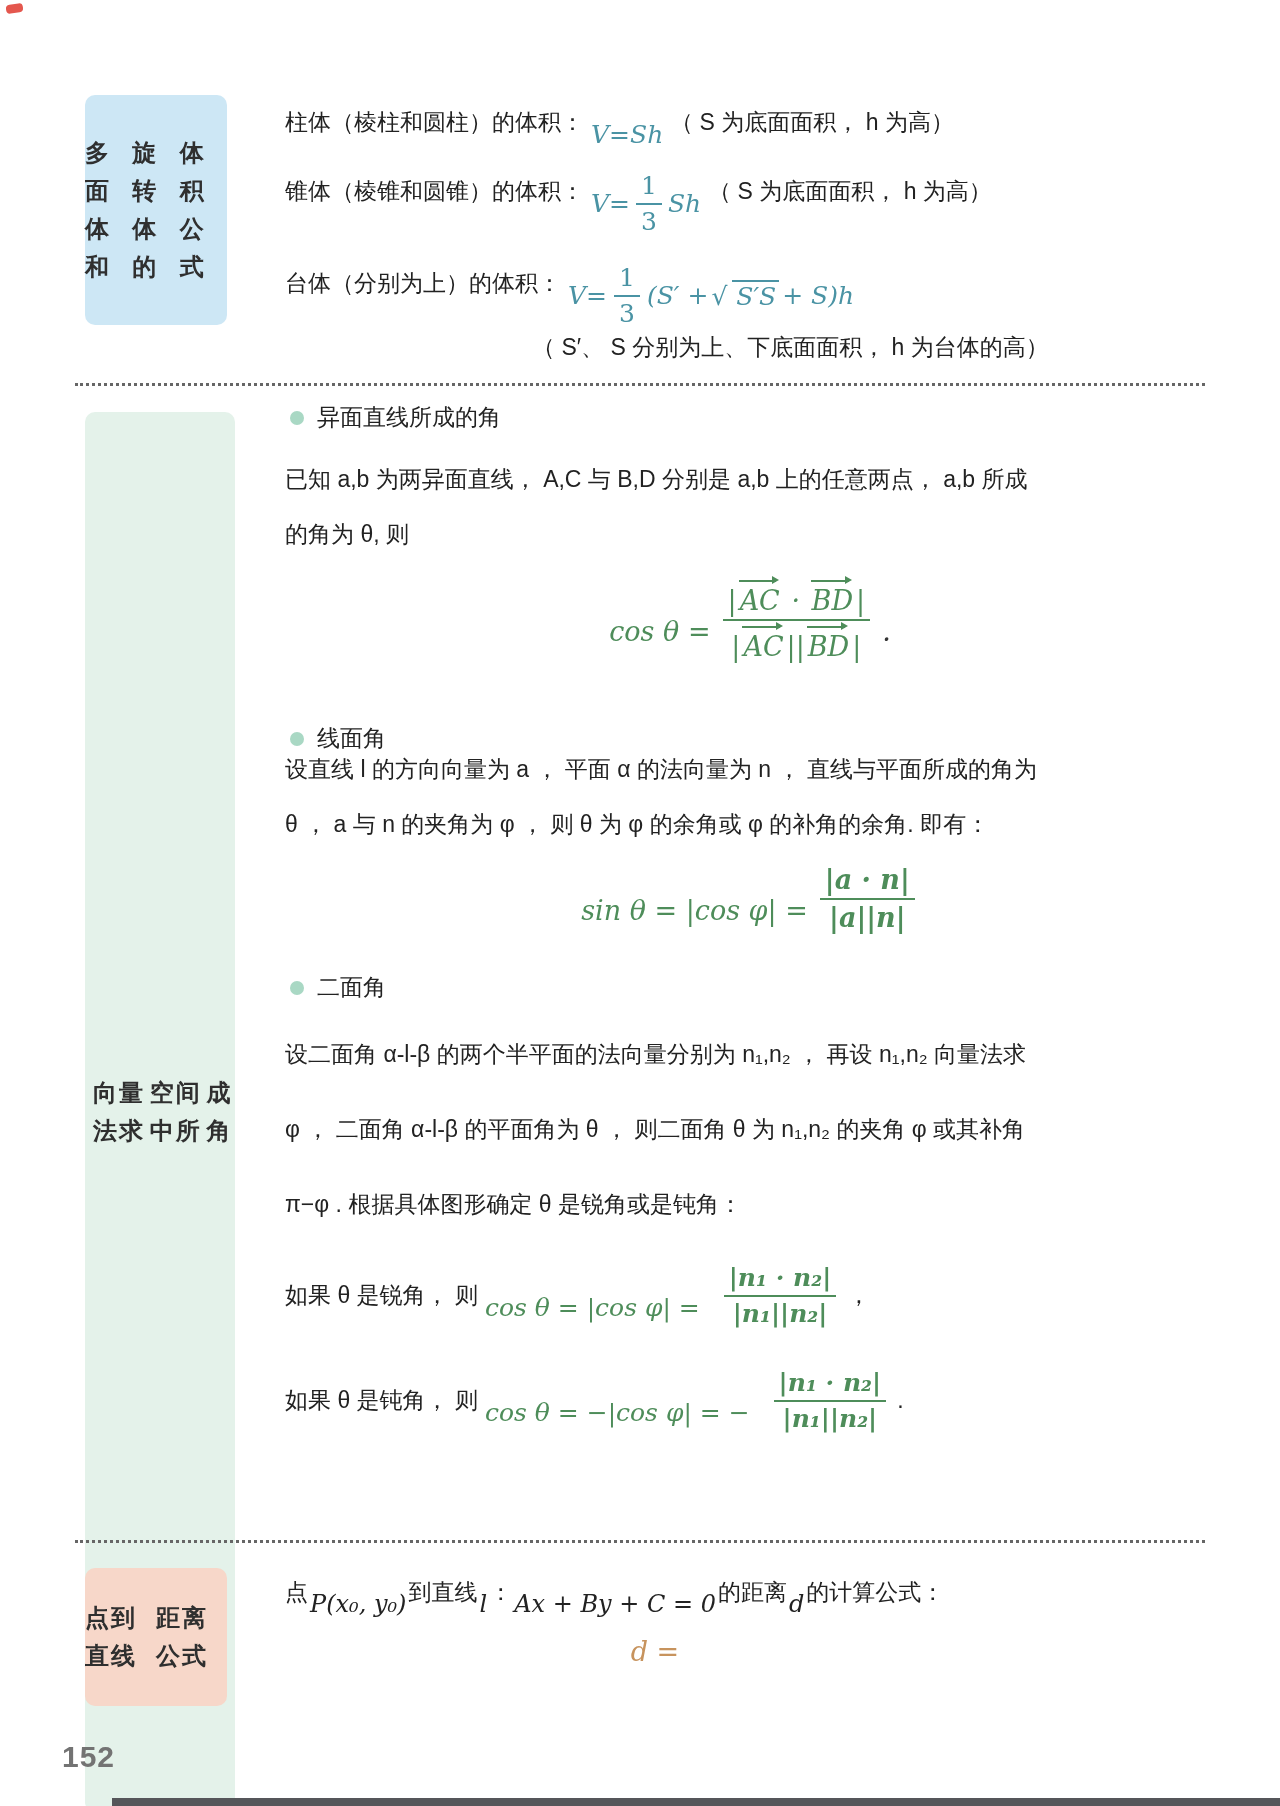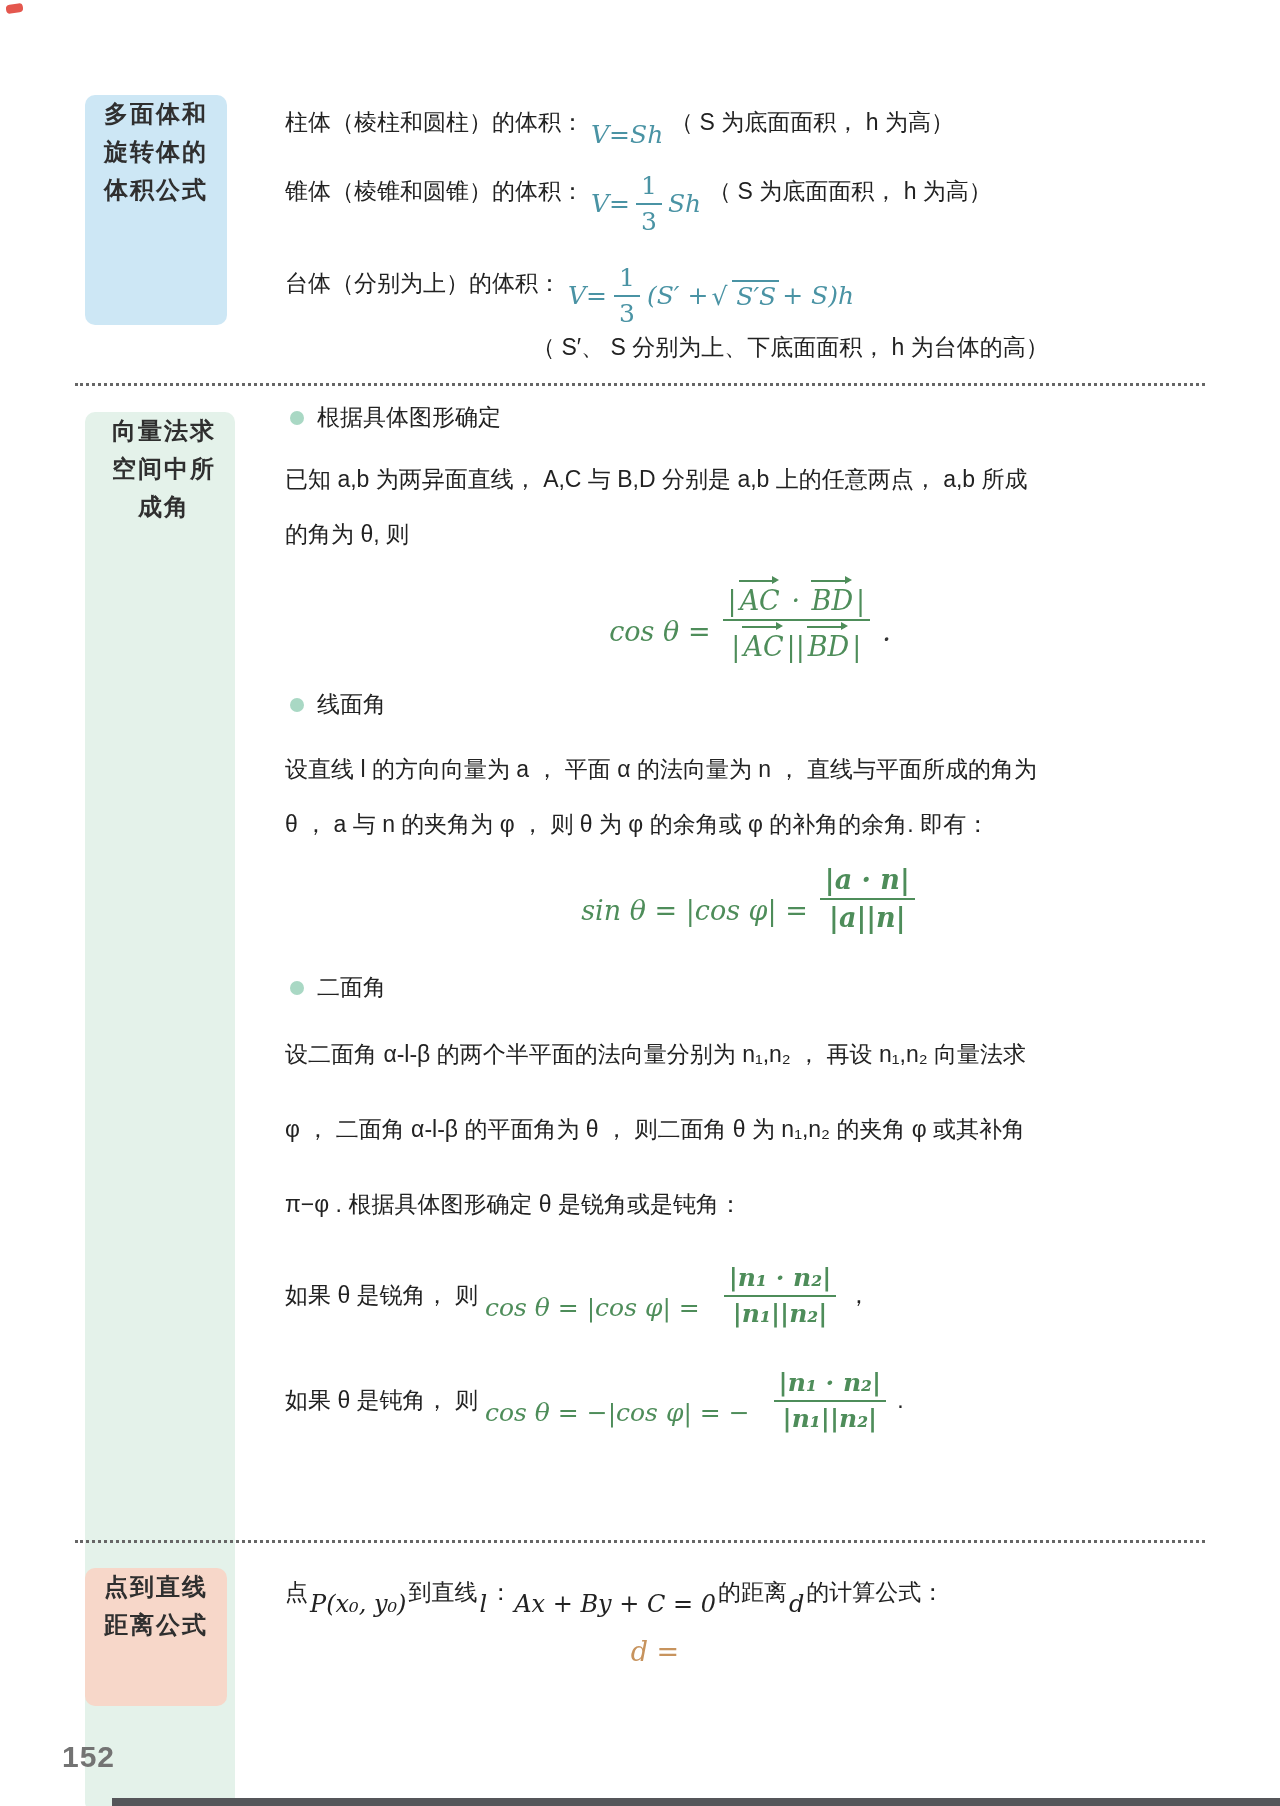--- a/index.html
+++ b/index.html
@@ -5,21 +5,21 @@
   html,body{margin:0;padding:0;background:#ffffff;}
   .page{position:relative;width:1280px;height:1806px;background:#ffffff;overflow:hidden;
         font-family:"Liberation Sans","DejaVu Sans",sans-serif;color:var(--c-text,#222);}
   .abs{position:absolute;}
   .zh{font-size:23px;color:var(--c-text,#222);}
   .math{font-family:"DejaVu Serif","Liberation Serif",serif;font-style:italic;font-size:25px;margin-top:24px;}
   .digits{font-style:normal;}
   .teal{color:var(--c-teal_formula,#4a93a4);}
   .green-f{color:var(--c-green_formula,#4e8d5a);}
   .orange-f{color:var(--c-orange_formula,#c7935d);}
-  .side-box{display:flex;flex-direction:column;align-items:center;
+  .side-box{display:flex;flex-direction:row;justify-content:center;align-items:center;
             border-radius:10px;}
   .side-label{font-size:24px;font-weight:bold;line-height:38px;letter-spacing:2px;color:#2f2f2f;}
   .blue{background:var(--c-blue_box,#cde7f5);}
   .greenbox{background:var(--c-green_box,#e4f2ea);}
   .pink{background:var(--c-pink_box,#f7d7c9);}
   .row{display:flex;align-items:center;gap:7px;white-space:nowrap;}
   .frac{display:inline-flex;flex-direction:column;align-items:center;vertical-align:middle;
         line-height:1.2;margin:0 4px;}
   .frac .num{border-bottom:2px solid currentColor;padding:1px 5px 2px;}
   .frac .den{padding:2px 5px 0;}
@@ -98,39 +98,39 @@
   <div class="abs divider" style="left:75px;top:383px;width:1130px;"></div>
 
   <div class="abs side-box greenbox" style="left:85px;top:412px;width:142px;height:1400px;padding-left:8px;">
     <div class="side-label">向量法求</div>
     <div class="side-label">空间中所</div>
     <div class="side-label">成角</div>
   </div>
 
   <div class="abs heading" style="left:290px;top:402px;">
     <span class="bullet"></span>
-    <span class="zh">根据具体图形确定</span>
+    <span class="zh">异面直线所成的角</span>
   </div>
   <div class="abs para" style="left:285px;top:462px;">已知 a,b 为两异面直线， A,C 与 B,D 分别是 a,b 上的任意两点， a,b 所成</div>
   <div class="abs para" style="left:285px;top:517px;">的角为 θ, 则</div>
 
   <div class="abs display green-f" style="left:285px;top:576px;width:930px;">
     <span class="math">cos θ =</span>
     <span class="frac math">
       <span class="num">
         <span>|</span><span class="vec">AC</span><span> · </span><span class="vec">BD</span><span>|</span>
       </span>
       <span class="den">
         <span>|</span><span class="vec">AC</span><span>||</span><span class="vec">BD</span><span>|</span>
       </span>
     </span>
     <span class="math period">.</span>
   </div>
 
-  <div class="abs heading" style="left:290px;top:689px;">
+  <div class="abs heading" style="left:290px;top:723px;">
     <span class="bullet"></span>
     <span class="zh">线面角</span>
   </div>
   <div class="abs para" style="left:285px;top:752px;">设直线 l 的方向向量为 a ， 平面 α 的法向量为 n ， 直线与平面所成的角为</div>
   <div class="abs para" style="left:285px;top:807px;">θ ， a 与 n 的夹角为 φ ， 则 θ 为 φ 的余角或 φ 的补角的余角. 即有：</div>
 
   <div class="abs display green-f" style="left:285px;top:863px;width:930px;">
     <span class="math">sin θ = |cos φ| =</span>
     <span class="frac math bold-v">
       <span class="num">|a · n|</span>

